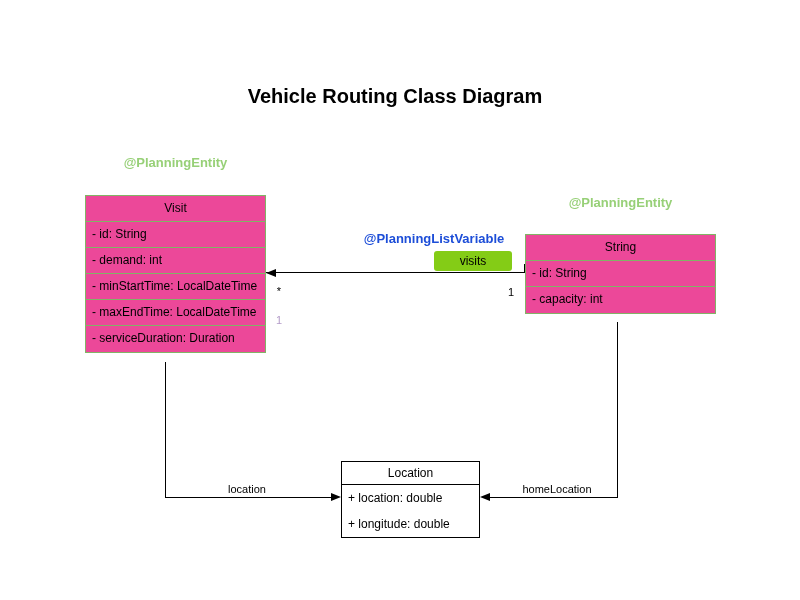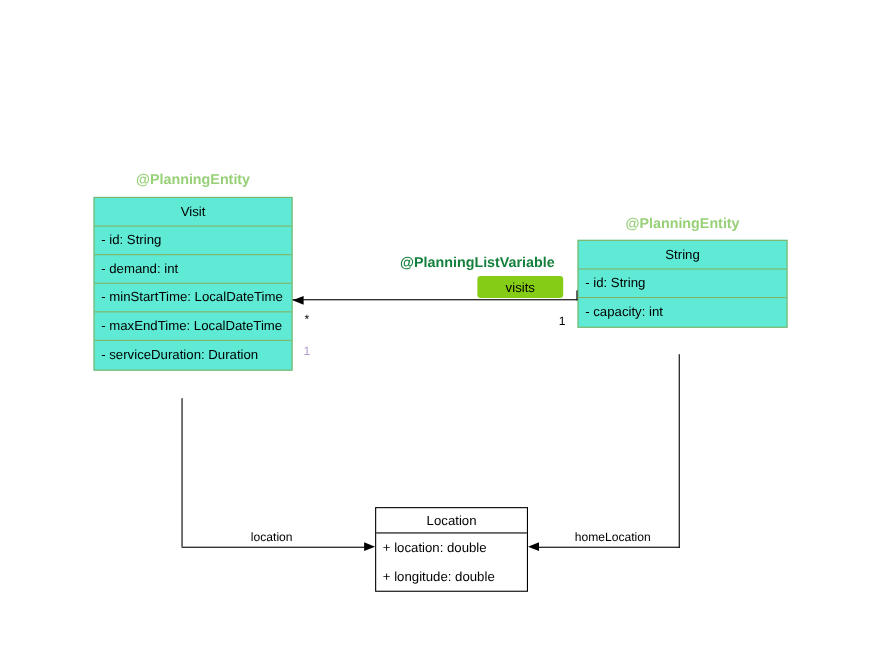--- a/index.html
+++ b/index.html
@@ -9,23 +9,23 @@
   }
   .title {
     position:absolute; left:95px; top:85px; width:600px;
     text-align:center; font-size:20px; font-weight:bold;
   }
   .annotation {
     position:absolute; font-size:13px; font-weight:bold; text-align:center;
     white-space:nowrap;
   }
   .annotation.green { color:#97d077; }
-  .annotation.orange { color:#15803d; }
+  .annotation.orange { color:#1d4ed8; }
   .uml { position:absolute; box-sizing:border-box; font-size:12px; }
-  .uml.green { background:#5eead4; border:1px solid #82b366; }
+  .uml.green { background:#ec4899; border:1px solid #82b366;margin-top:16px; }
   .uml.green .hdr { height:26px; line-height:25px; text-align:center; border-bottom:1px solid #82b366; box-sizing:border-box; }
   .uml.green .row { height:26px; line-height:25px; padding-left:6px; border-bottom:1px solid #82b366; box-sizing:border-box; white-space:nowrap; }
   .uml.green .row:last-child { border-bottom:none; }
   .uml.plain { background:#ffffff; border:1px solid #000000; }
   .uml.plain .hdr { height:23px; line-height:22px; text-align:center; border-bottom:1px solid #000000; box-sizing:border-box; }
   .uml.plain .row { height:26px; line-height:26px; padding-left:6px; white-space:nowrap; }
   .edge-line { position:absolute; background:#000000; }
   .arrow-left {
     position:absolute; width:0; height:0;
     border-top:4px solid transparent; border-bottom:4px solid transparent;
@@ -42,20 +42,21 @@
   .chip {
     position:absolute; background:#84cc16; border-radius:3px;
     font-size:12px; height:20px; line-height:20px; text-align:center;
   }
 </style>
 </head>
 <body>
 
 <div class="canvas">
 
+  <div class="title">Vehicle Routing Class Diagram</div>
 
   <div class="annotation green" style="left:85px; top:155px; width:181px;">@PlanningEntity</div>
   <div class="uml green" style="left:85px; top:179px; width:181px;">
     <div class="hdr">Visit</div>
     <div class="row">- id: String</div>
     <div class="row">- demand: int</div>
     <div class="row">- minStartTime: LocalDateTime</div>
     <div class="row">- maxEndTime: LocalDateTime</div>
     <div class="row">- serviceDuration: Duration</div>
   </div>

